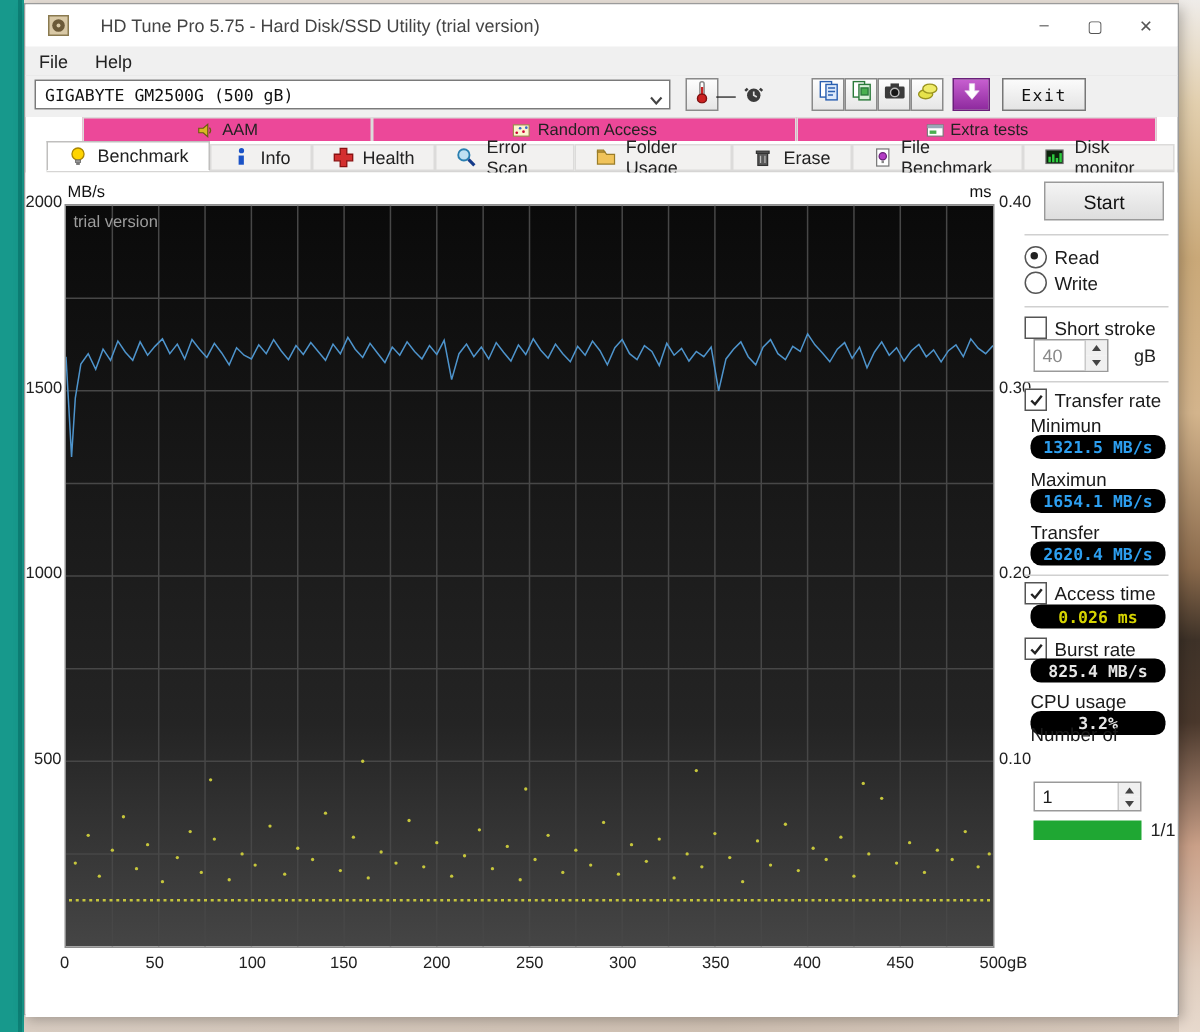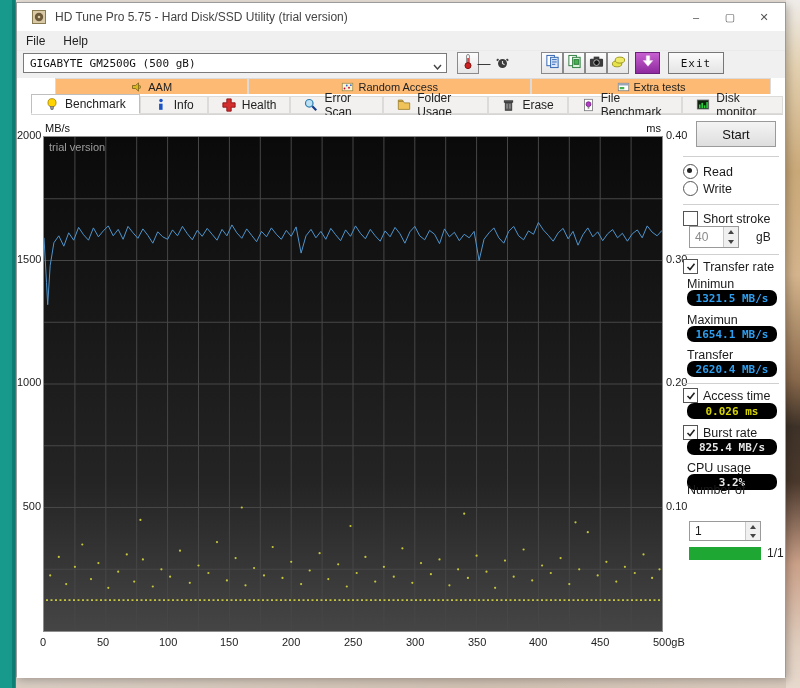--- a/index.html
+++ b/index.html
@@ -9,21 +9,21 @@
     background:linear-gradient(90deg,#17998c 0 12px,#0d8076 12px 15px,#17998c 15px);}
   .desktop-right{position:absolute;right:0;top:0;width:14px;height:688px;
     background:linear-gradient(#efece9 0%,#e2cfae 10%,#c9a878 25%,#d3b48c 40%,#8a6a4c 55%,#3e3228 62%,#4a382c 70%,#caa088 82%,#e0cebf 94%,#e7d9cd 100%);}
   .desktop-bottom{position:absolute;left:16px;right:14px;bottom:0;height:11px;
     background:linear-gradient(90deg,#d9cdc2,#cfc0b2 60%,#d8c9bc);}
   .window{position:absolute;left:16px;top:2px;width:770px;height:675px;background:#fff;
     border:1px solid #9b9b9b;box-sizing:border-box;box-shadow:2px 3px 8px rgba(0,0,0,.25);}
   
   .titlebar{position:absolute;left:0;top:0;width:100%;height:28px;background:#fff;display:flex;align-items:center;}
   .app-icon{width:16px;height:16px;margin-left:14px;display:inline-block;}
-  .title-text{margin-left:8px;font-size:12px;color:#444;}
+  .title-text{margin-left:20px;font-size:12px;color:#444;}
   .win-controls{position:absolute;right:4px;top:0;height:28px;display:flex;}
   .wc{width:34px;height:28px;display:flex;align-items:center;justify-content:center;
       font-size:11px;color:#555;cursor:default;}
   
   .menubar{position:absolute;left:0;top:28px;width:100%;height:20px;background:#f0f0f0;
     display:flex;align-items:center;font-size:12px;color:#222;border-bottom:1px solid #eaeaea;box-sizing:border-box;}
   .menu-item{padding:12px 9px;height:100%;display:flex;align-items:center;}
   .menu-item::first-letter{text-decoration:underline;}
   
   .toolbar{position:absolute;left:0;top:48px;width:100%;height:27px;background:#f0f0f0;}
@@ -35,21 +35,21 @@
     background:linear-gradient(#fdfdfd,#e6e6e6);display:flex;align-items:center;justify-content:center;}
   .tool-btn.purple{background:linear-gradient(#c75fd0,#8e2a9e);border-color:#6a1f7a;}
   .tb-plain{position:absolute;top:3px;display:flex;align-items:center;justify-content:center;}
   .dash{font-size:13px;color:#222;}
   .exit-btn{position:absolute;left:651px;top:1px;width:56px;height:22px;border:1px solid #777;
     background:linear-gradient(#fbfbfb,#e4e4e4);font-family:"DejaVu Sans Mono",monospace;
     font-size:11px;color:#111;letter-spacing:1px;}
   
   .tabrow-top{position:absolute;left:38px;top:75px;width:716px;height:16px;display:flex;}
   .tab-top{display:flex;align-items:center;justify-content:center;gap:5px;font-size:11px;color:#222;
-    background:#fdba74;border:1px solid #dcdbda;border-bottom:none;box-sizing:border-box;}
+    background:#ec4899;border:1px solid #dcdbda;border-bottom:none;box-sizing:border-box;}
   .tabrow-main{position:absolute;left:14px;top:91px;width:752px;height:21px;display:flex;border-bottom:1px solid #d6d5d4;box-sizing:border-box;}
   .tab-main{display:flex;align-items:center;justify-content:center;gap:6px;font-size:12px;color:#222;
     background:#f2f1f0;border:1px solid #dcdbda;box-sizing:border-box;padding:0 13px;margin-top:2px;}
   .tab-main.active{background:#fff;border:1px solid #c0bfbe;border-bottom:1px solid #fff;margin-top:0;z-index:2;}
   .tab-icon{width:14px;height:14px;display:inline-block;}
   .tab-icon-sm{width:12px;height:12px;display:inline-block;}
   
   .content{position:absolute;left:0;top:112px;width:100%;height:563px;background:#fff;}
   
   .chart-zone{position:absolute;left:0;top:112px;width:664px;height:560px;}

